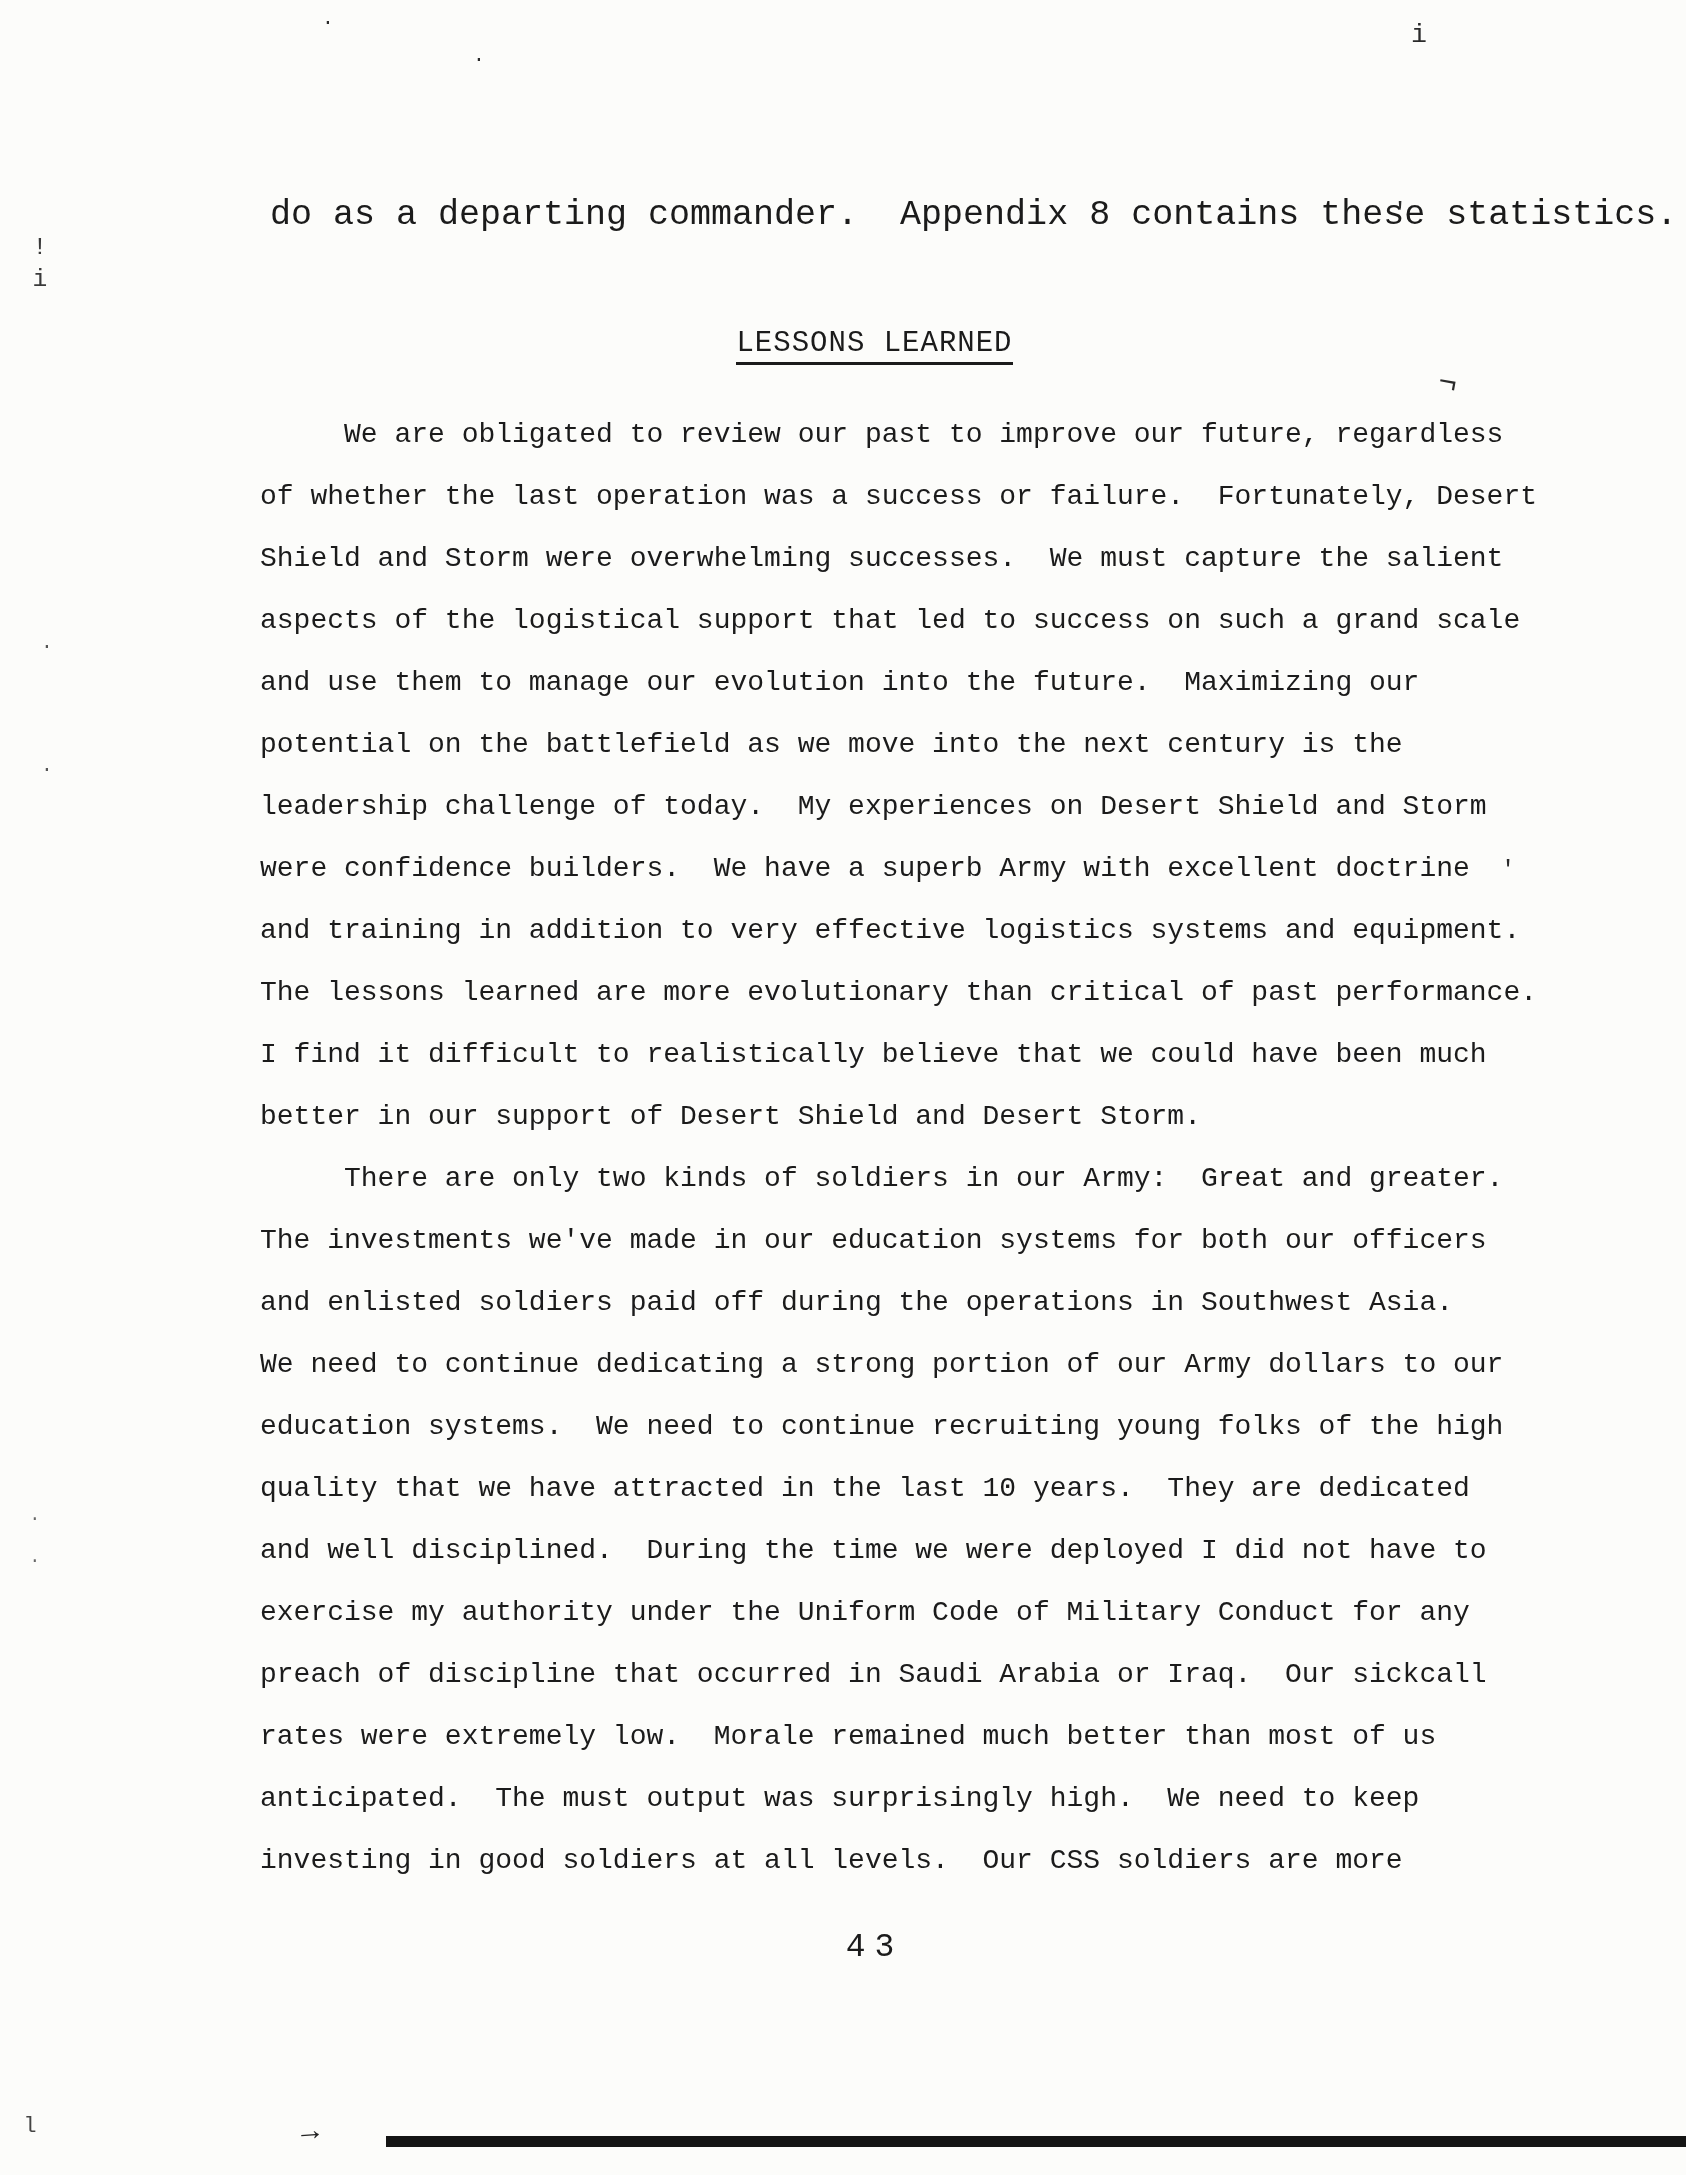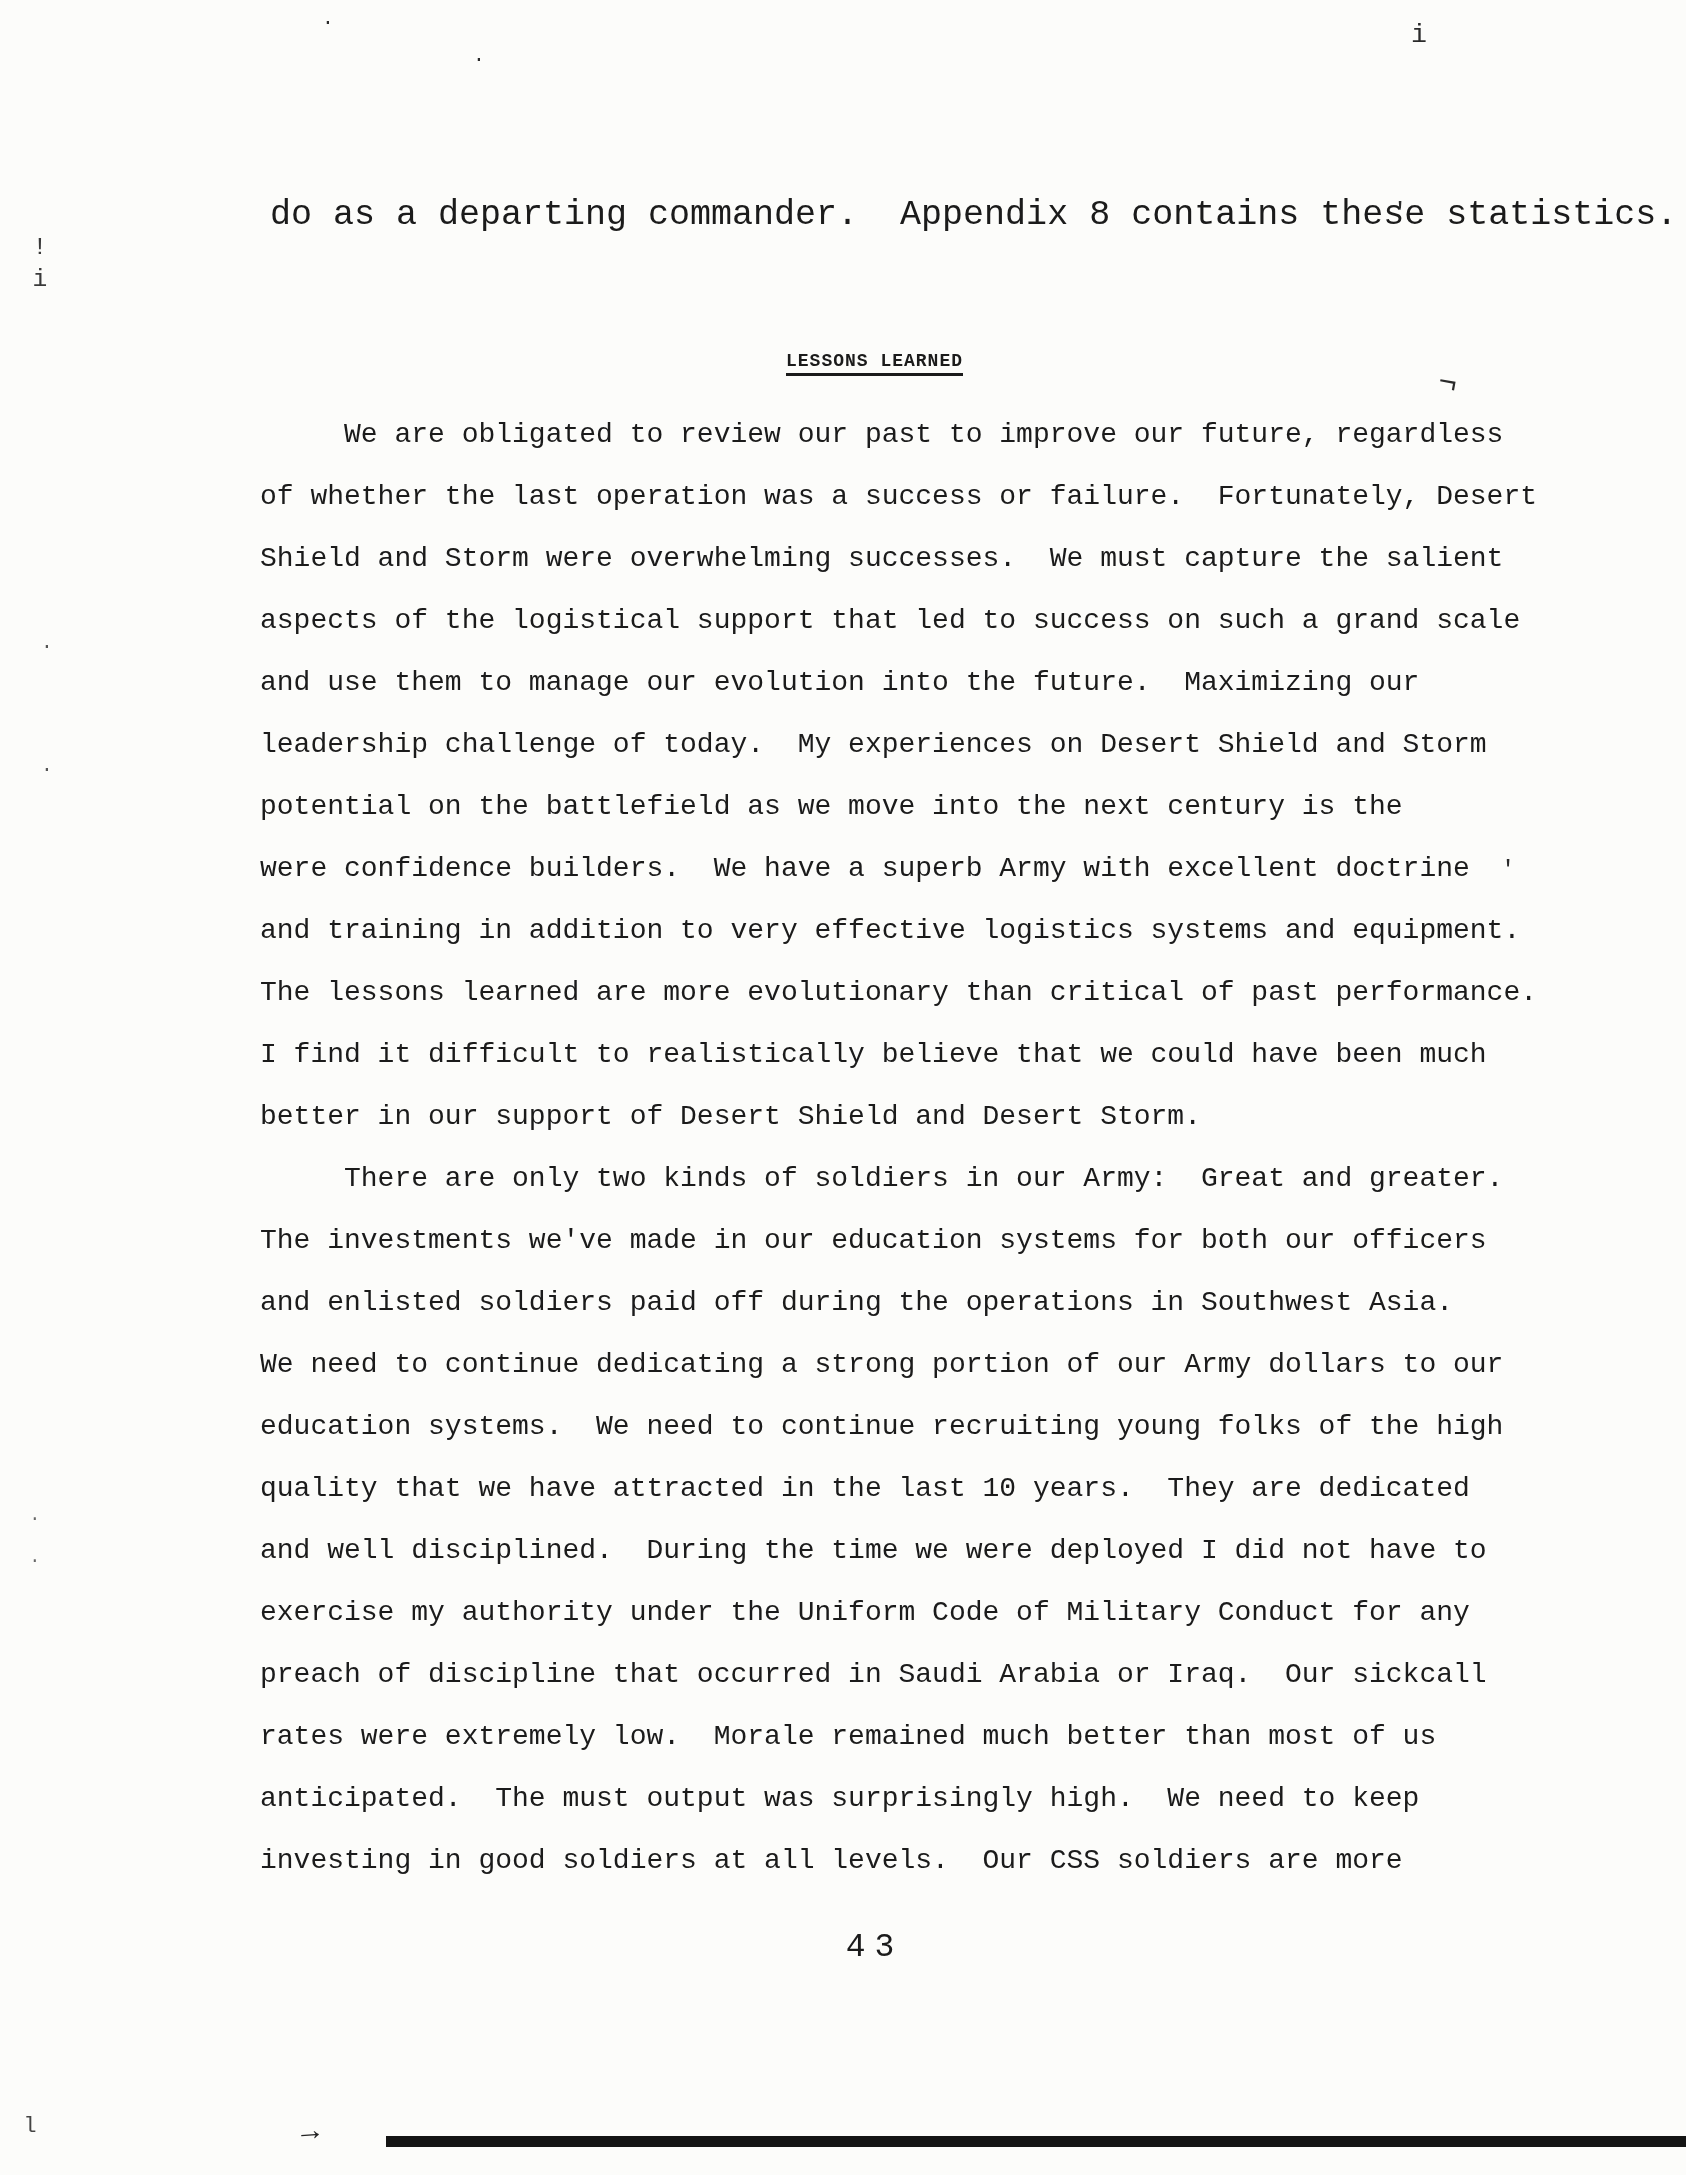--- a/index.html
+++ b/index.html
@@ -19,23 +19,22 @@
     font-size: 35px;
     white-space: pre;
     margin-left: 10px;
   }
   .heading-wrap {
     position: absolute;
     left: 260px;
     top: 327px;
     width: 1229px;
     text-align: center;
-    font-size: 18px;
-    font-weight: bold;
-    margin-top: 24px;
+    font-size: 29px;
+    font-weight: normal;
   }
   .heading-wrap .heading-text {
     border-bottom: 3px solid #1b1b1b;
     padding-bottom: 2px;
     letter-spacing: 1px;
   }
   .bodytext {
     position: absolute;
     left: 260px;
     top: 404px;
@@ -87,22 +86,22 @@
   <div class="heading-wrap">
     <span class="heading-text">LESSONS LEARNED</span>
   </div>
 
   <div class="bodytext">
     <div class="line">     We are obligated to review our past to improve our future, regardless</div>
     <div class="line">of whether the last operation was a success or failure.  Fortunately, Desert</div>
     <div class="line">Shield and Storm were overwhelming successes.  We must capture the salient</div>
     <div class="line">aspects of the logistical support that led to success on such a grand scale</div>
     <div class="line">and use them to manage our evolution into the future.  Maximizing our</div>
+    <div class="line">potential on the battlefield as we move into the next century is the</div>
     <div class="line">leadership challenge of today.  My experiences on Desert Shield and Storm</div>
-    <div class="line">potential on the battlefield as we move into the next century is the</div>
     <div class="line">were confidence builders.  We have a superb Army with excellent doctrine</div>
     <div class="line">and training in addition to very effective logistics systems and equipment.</div>
     <div class="line">The lessons learned are more evolutionary than critical of past performance.</div>
     <div class="line">I find it difficult to realistically believe that we could have been much</div>
     <div class="line">better in our support of Desert Shield and Desert Storm.</div>
     <div class="line">     There are only two kinds of soldiers in our Army:  Great and greater.</div>
     <div class="line">The investments we've made in our education systems for both our officers</div>
     <div class="line">and enlisted soldiers paid off during the operations in Southwest Asia.</div>
     <div class="line">We need to continue dedicating a strong portion of our Army dollars to our</div>
     <div class="line">education systems.  We need to continue recruiting young folks of the high</div>

